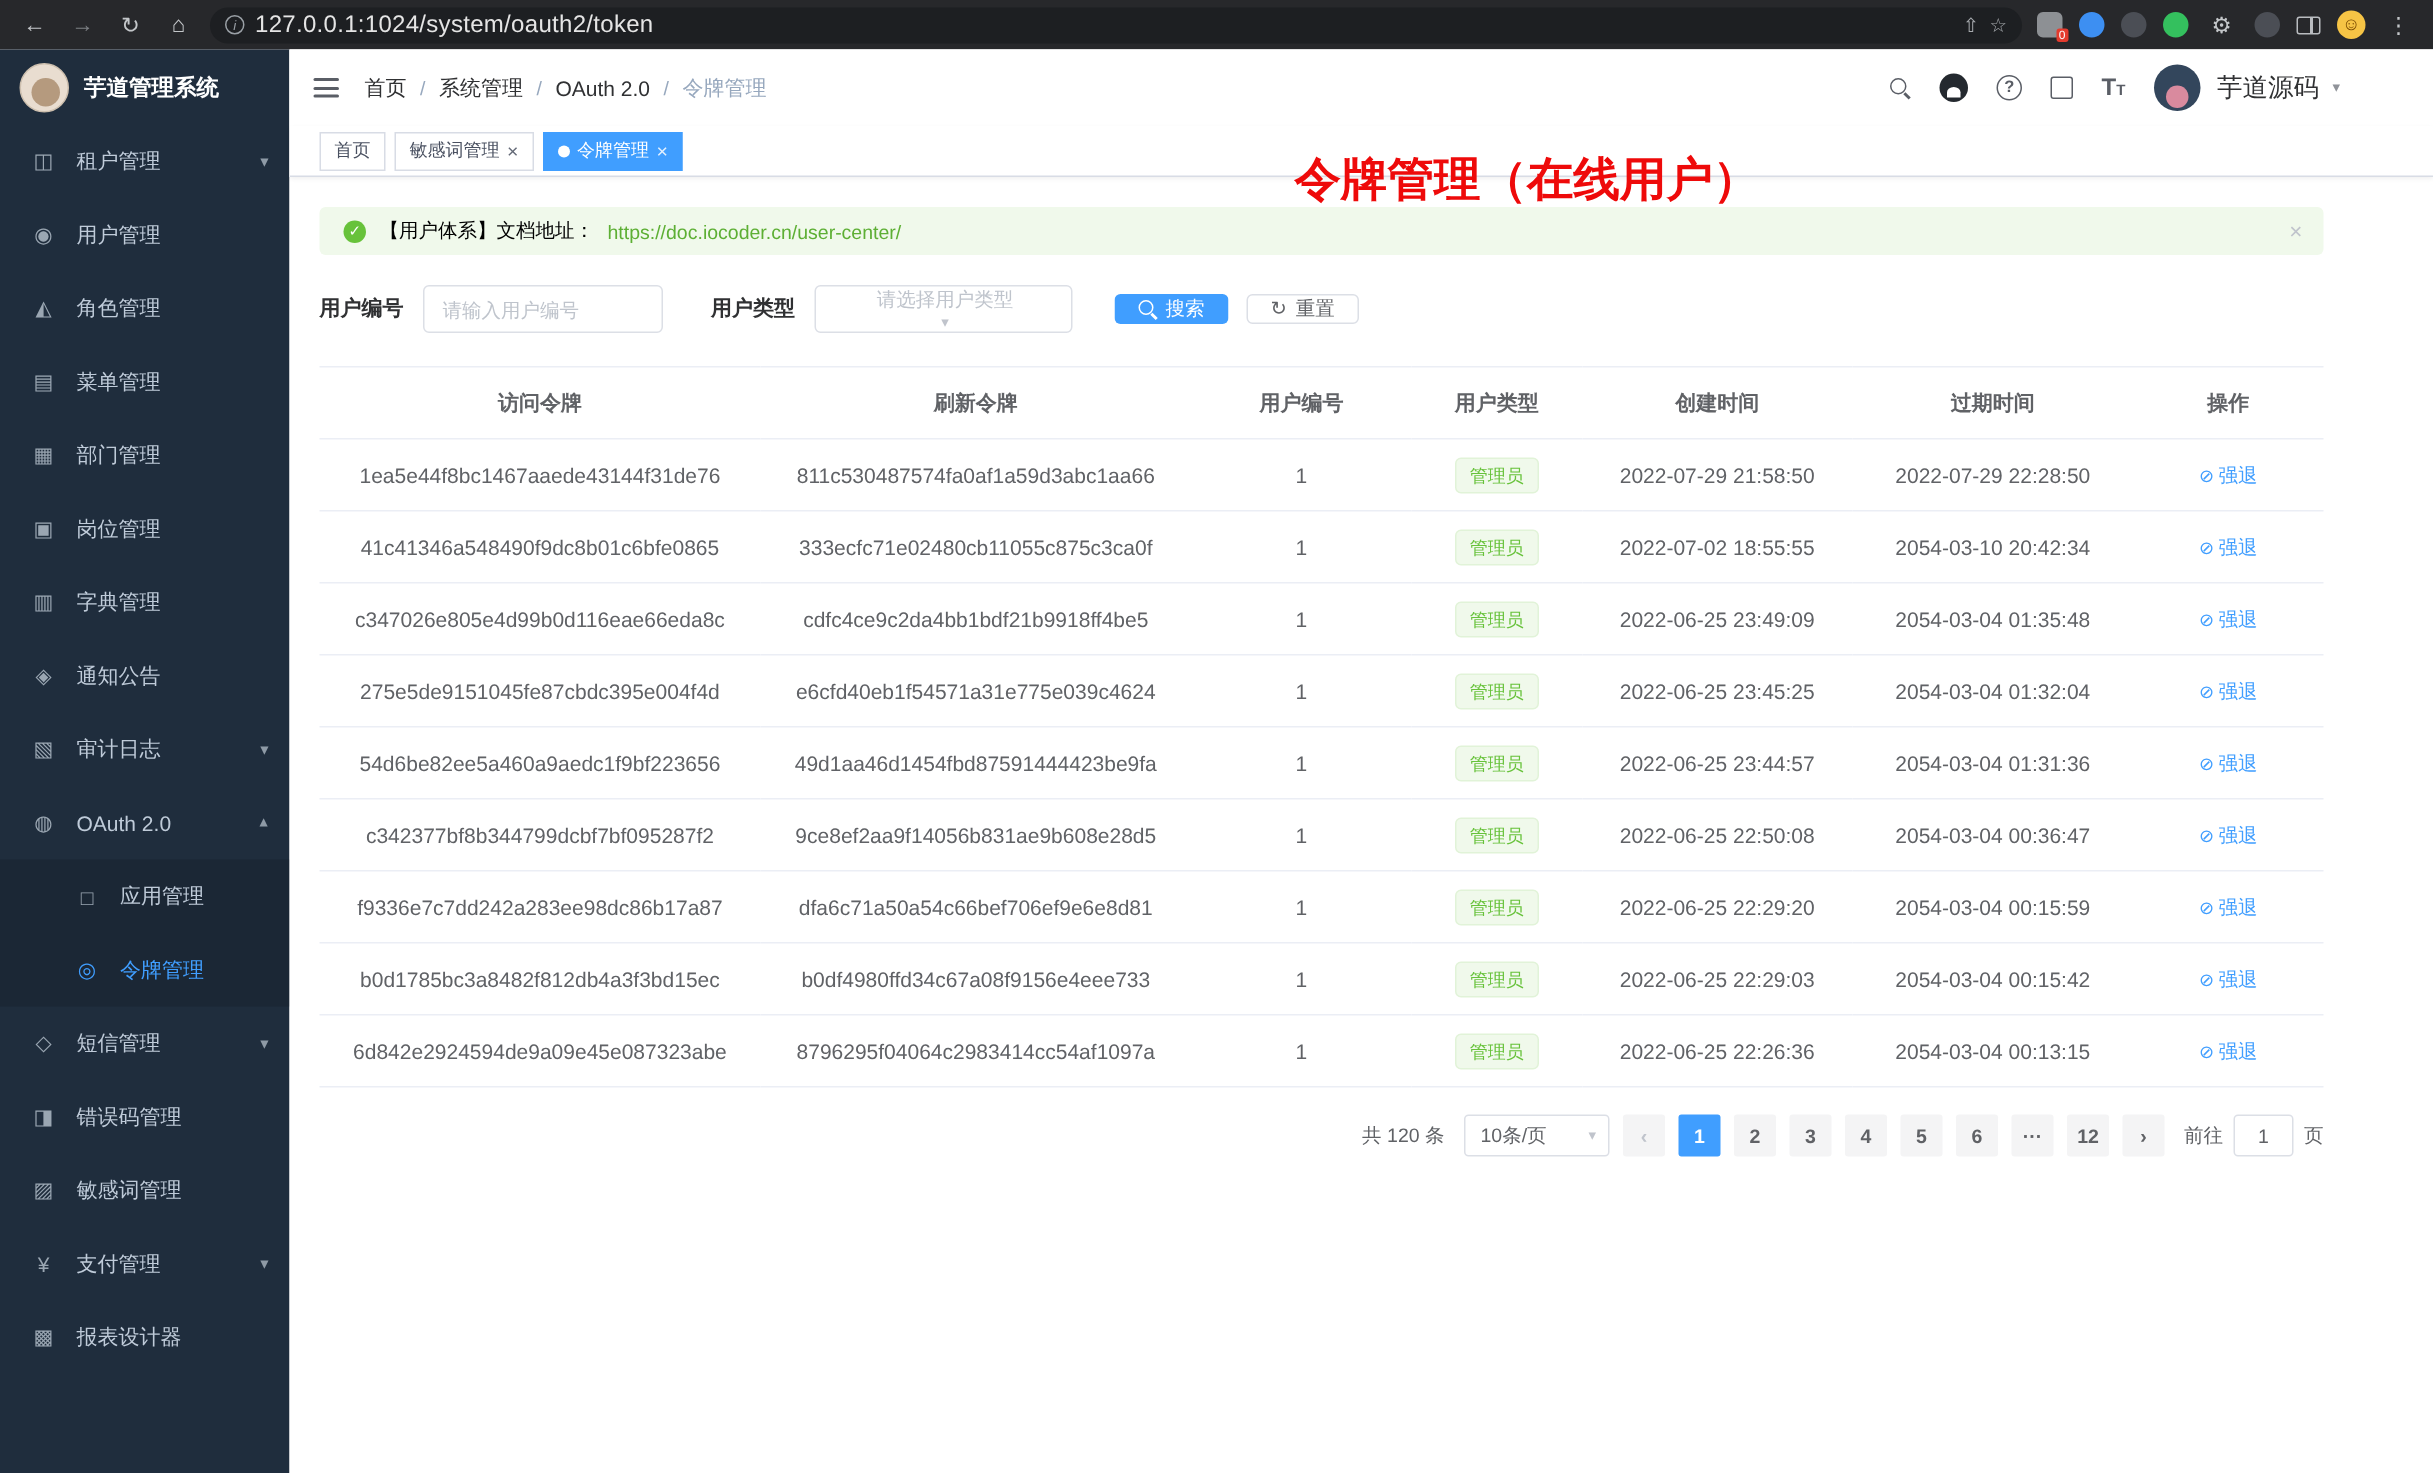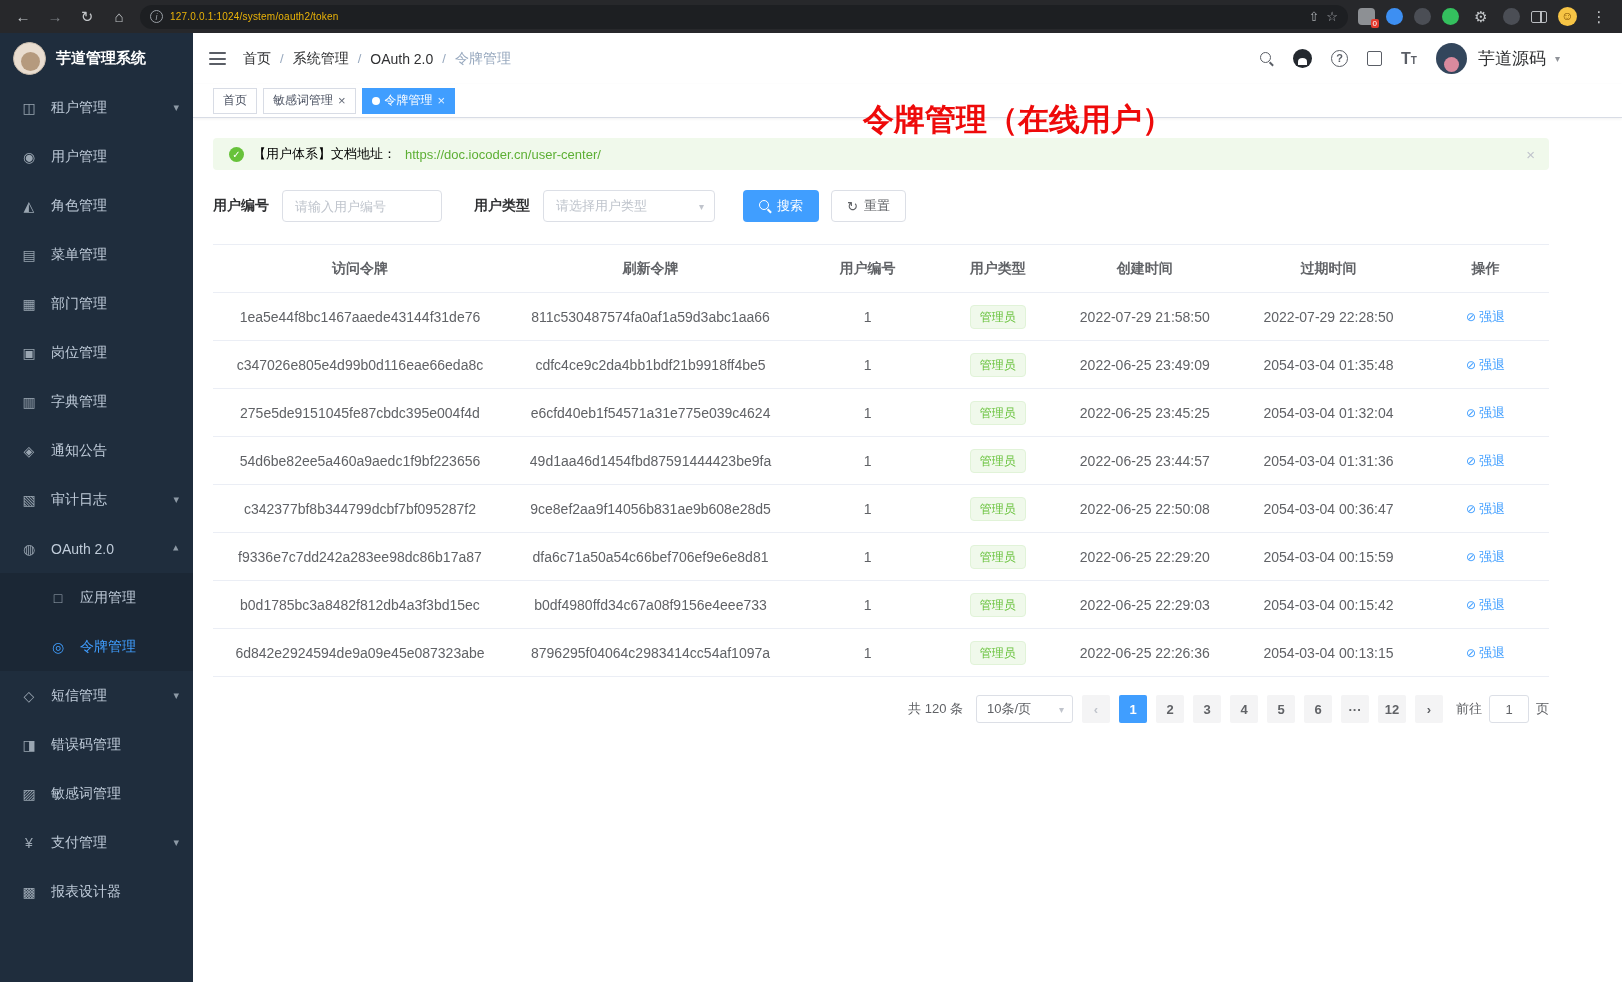--- a/index.html
+++ b/index.html
@@ -4,21 +4,21 @@
 <style>
   * { box-sizing: border-box; margin: 0; padding: 0; }
   html,body { width:1622px; height:982px; overflow:hidden; font-family:"Liberation Sans","DejaVu Sans",sans-serif; background:#fff; }
 
   
   .browser-bar { height:33px; background:#27282b; display:flex; align-items:center; padding:0 12px; gap:10px; }
   .nav-ic { color:#c3c6c9; font-size:15px; width:22px; text-align:center; cursor:pointer; }
   .nav-ic.dim { color:#7d8085; }
   .omnibox { flex:1; height:24px; background:#1d1f22; border-radius:12px; display:flex; align-items:center; padding:0 10px; gap:7px; color:#bdc1c6; }
   .info-badge { width:13px; height:13px; border:1px solid #9aa0a6; border-radius:50%; font-size:9px; line-height:12px; text-align:center; color:#9aa0a6; font-style:italic; }
-  .url-text { font-size:10px; color:#eab308; flex:1; letter-spacing:.2px; }
+  .url-text { font-size:16px; color:#e5e5e5; flex:1; letter-spacing:.2px; }
   .omni-ic { color:#a6a9ad; font-size:13px; }
   .ext-cluster { display:flex; align-items:center; gap:11px; }
   .ext-dot { width:17px; height:17px; border-radius:50%; position:relative; display:inline-block; }
   .ext-dot.gray { background:#8d9094; border-radius:4px; }
   .ext-dot.blue { background:#3d8ff2; }
   .ext-dot.dark { background:#4b4e55; }
   .ext-dot.green { background:#34c05e; }
   .badge-0 { position:absolute; right:-4px; bottom:-3px; background:#e43b2e; color:#fff; font-size:8px; line-height:9px; padding:0 2px; border-radius:2px; }
   .split-ic { width:16px; height:12px; border:1.5px solid #b9bcc0; border-radius:2px; position:relative; }
   .split-ic::after { content:''; position:absolute; left:8px; top:0; bottom:0; width:1.5px; background:#b9bcc0; }
@@ -81,23 +81,23 @@
   .alert { height:32px; background:#f0f9eb; border-radius:4px; display:flex; align-items:center; padding:0 16px; gap:9px; position:relative; }
   .check-circle { width:15px; height:15px; border-radius:50%; background:#67c23a; color:#fff; font-size:10px; line-height:15px; text-align:center; flex-shrink:0; }
   .alert-label { color:#000000; font-size:13px; }
   .alert-link { color:#5daf34; font-size:13px; text-decoration:none; cursor:pointer; }
   .alert-close { position:absolute; right:14px; color:#c0c4cc; font-size:15px; cursor:pointer; }
 
   .filter-row { margin-top:20px; display:flex; align-items:center; }
   .f-label { font-size:14px; font-weight:700; color:#303133; margin-right:13px; }
   .f-input { width:160px; height:32px; border:1px solid #dcdfe6; border-radius:4px; padding:0 12px; font-size:13px; color:#606266; outline:none; font-family:inherit; }
   .f-input::placeholder { color:#bfc4cc; }
-  .f-select { width:172px; height:32px; border:1px solid #dcdfe6; border-radius:4px; padding:0 10px 0 12px; font-size:13px; color:#bfc4cc; display:flex; align-items:center; justify-content:space-between; cursor:pointer; }
+  .f-select { width:172px; height:32px; border:1px solid #dcdfe6; border-radius:4px; padding:0 10px 0 12px; font-size:13px; color:#bfc4cc; display:flex; align-items:center; justify-content:space-between; cursor:pointer;flex-direction:column; }
   .f-gap { width:32px; }
-  .btn { height:32px; border-radius:4px; font-size:13px; display:inline-flex; align-items:center; gap:6px; padding:0 15px; cursor:pointer; border:1px solid transparent; font-family:inherit; }
+  .btn { height:20px; border-radius:4px; font-size:13px; display:inline-flex; align-items:center; gap:6px; padding:0 15px; cursor:pointer; border:1px solid transparent; font-family:inherit; }
   .btn-primary { background:#409eff; color:#fff; margin-left:28px; }
   .btn-plain { background:#fff; color:#606266; border-color:#dcdfe6; margin-left:12px; }
   .btn .search-glyph { width:12px; height:12px; }
   .btn .search-glyph::before { width:8px; height:8px; }
   .btn .search-glyph::after { left:8px; top:10px; }
 
   table { width:100%; border-collapse:collapse; margin-top:22px; table-layout:fixed; border-top:1px solid #ebeef5; }
   th { height:48px; font-size:14px; font-weight:700; color:#606266; text-align:center; border-bottom:1px solid #ebeef5; }
   td { height:48px; font-size:14px; color:#606266; text-align:center; border-bottom:1px solid #ebeef5; white-space:nowrap; overflow:hidden; }
   .tag-admin { display:inline-block; background:#f0f9eb; border:1px solid #e1f3d8; color:#67c23a; font-size:12px; line-height:22px; padding:0 9px; border-radius:4px; }
@@ -327,20 +327,32 @@
               <td>1</td>
               <td><span class="tag-admin">管理员</span></td>
               <td>2022-07-29 21:58:50</td>
               <td>2022-07-29 22:28:50</td>
               <td><span class="link-danger">
                   <span class="ban-ic">⊘</span>
                   <span>强退</span>
                 </span></td>
             </tr>
             <tr>
+              <td>41c41346a548490f9dc8b01c6bfe0865</td>
+              <td>333ecfc71e02480cb11055c875c3ca0f</td>
+              <td>1</td>
+              <td><span class="tag-admin">管理员</span></td>
+              <td>2022-07-02 18:55:55</td>
+              <td>2054-03-10 20:42:34</td>
+              <td><span class="link-danger">
+                  <span class="ban-ic">⊘</span>
+                  <span>强退</span>
+                </span></td>
+            </tr>
+            <tr>
               <td>c347026e805e4d99b0d116eae66eda8c</td>
               <td>cdfc4ce9c2da4bb1bdf21b9918ff4be5</td>
               <td>1</td>
               <td><span class="tag-admin">管理员</span></td>
               <td>2022-06-25 23:49:09</td>
               <td>2054-03-04 01:35:48</td>
               <td><span class="link-danger">
                   <span class="ban-ic">⊘</span>
                   <span>强退</span>
                 </span></td>

